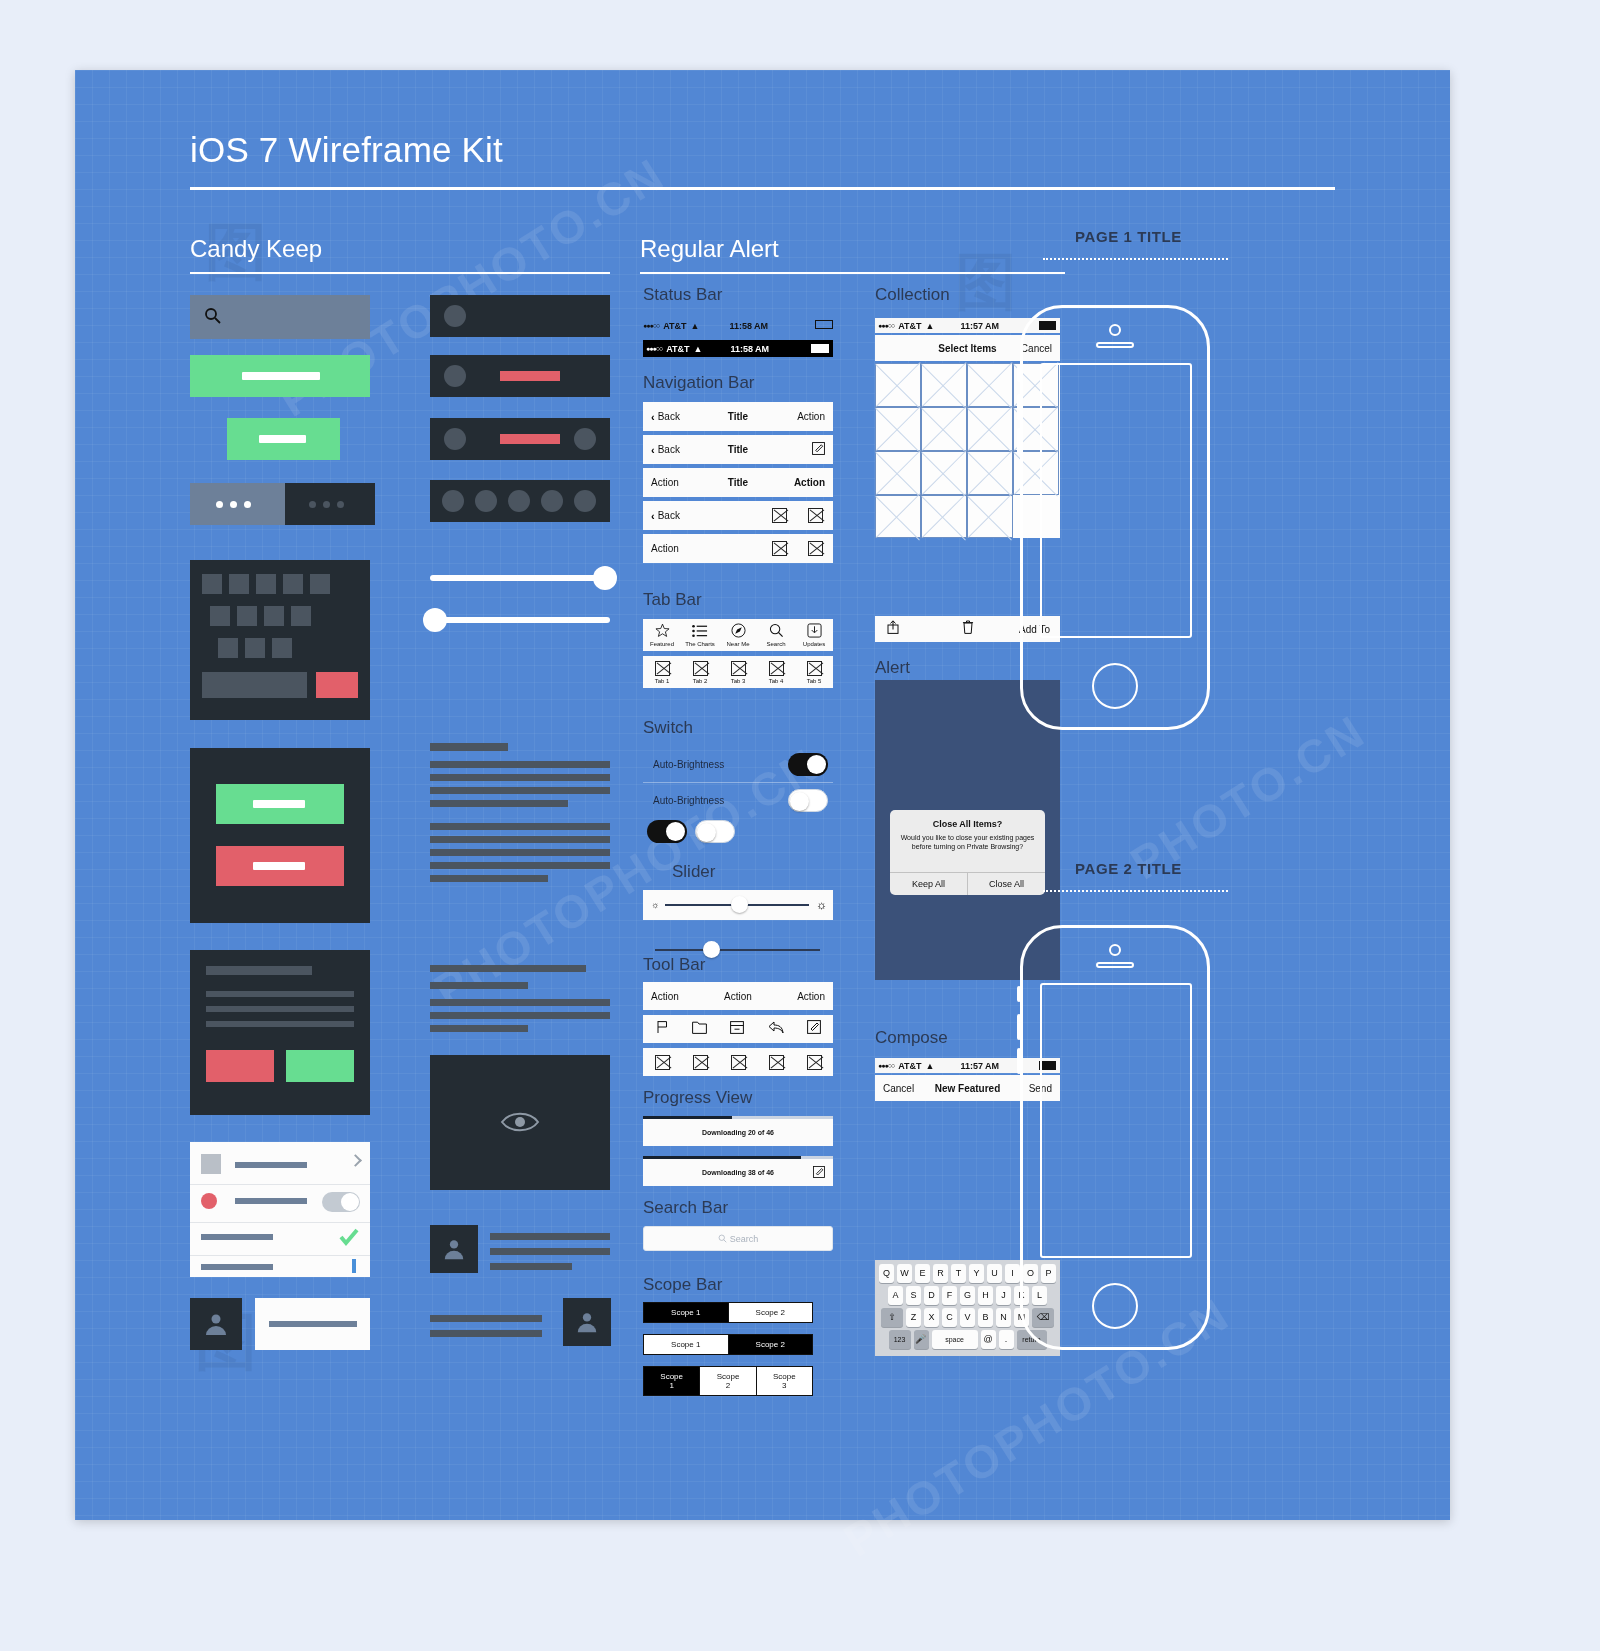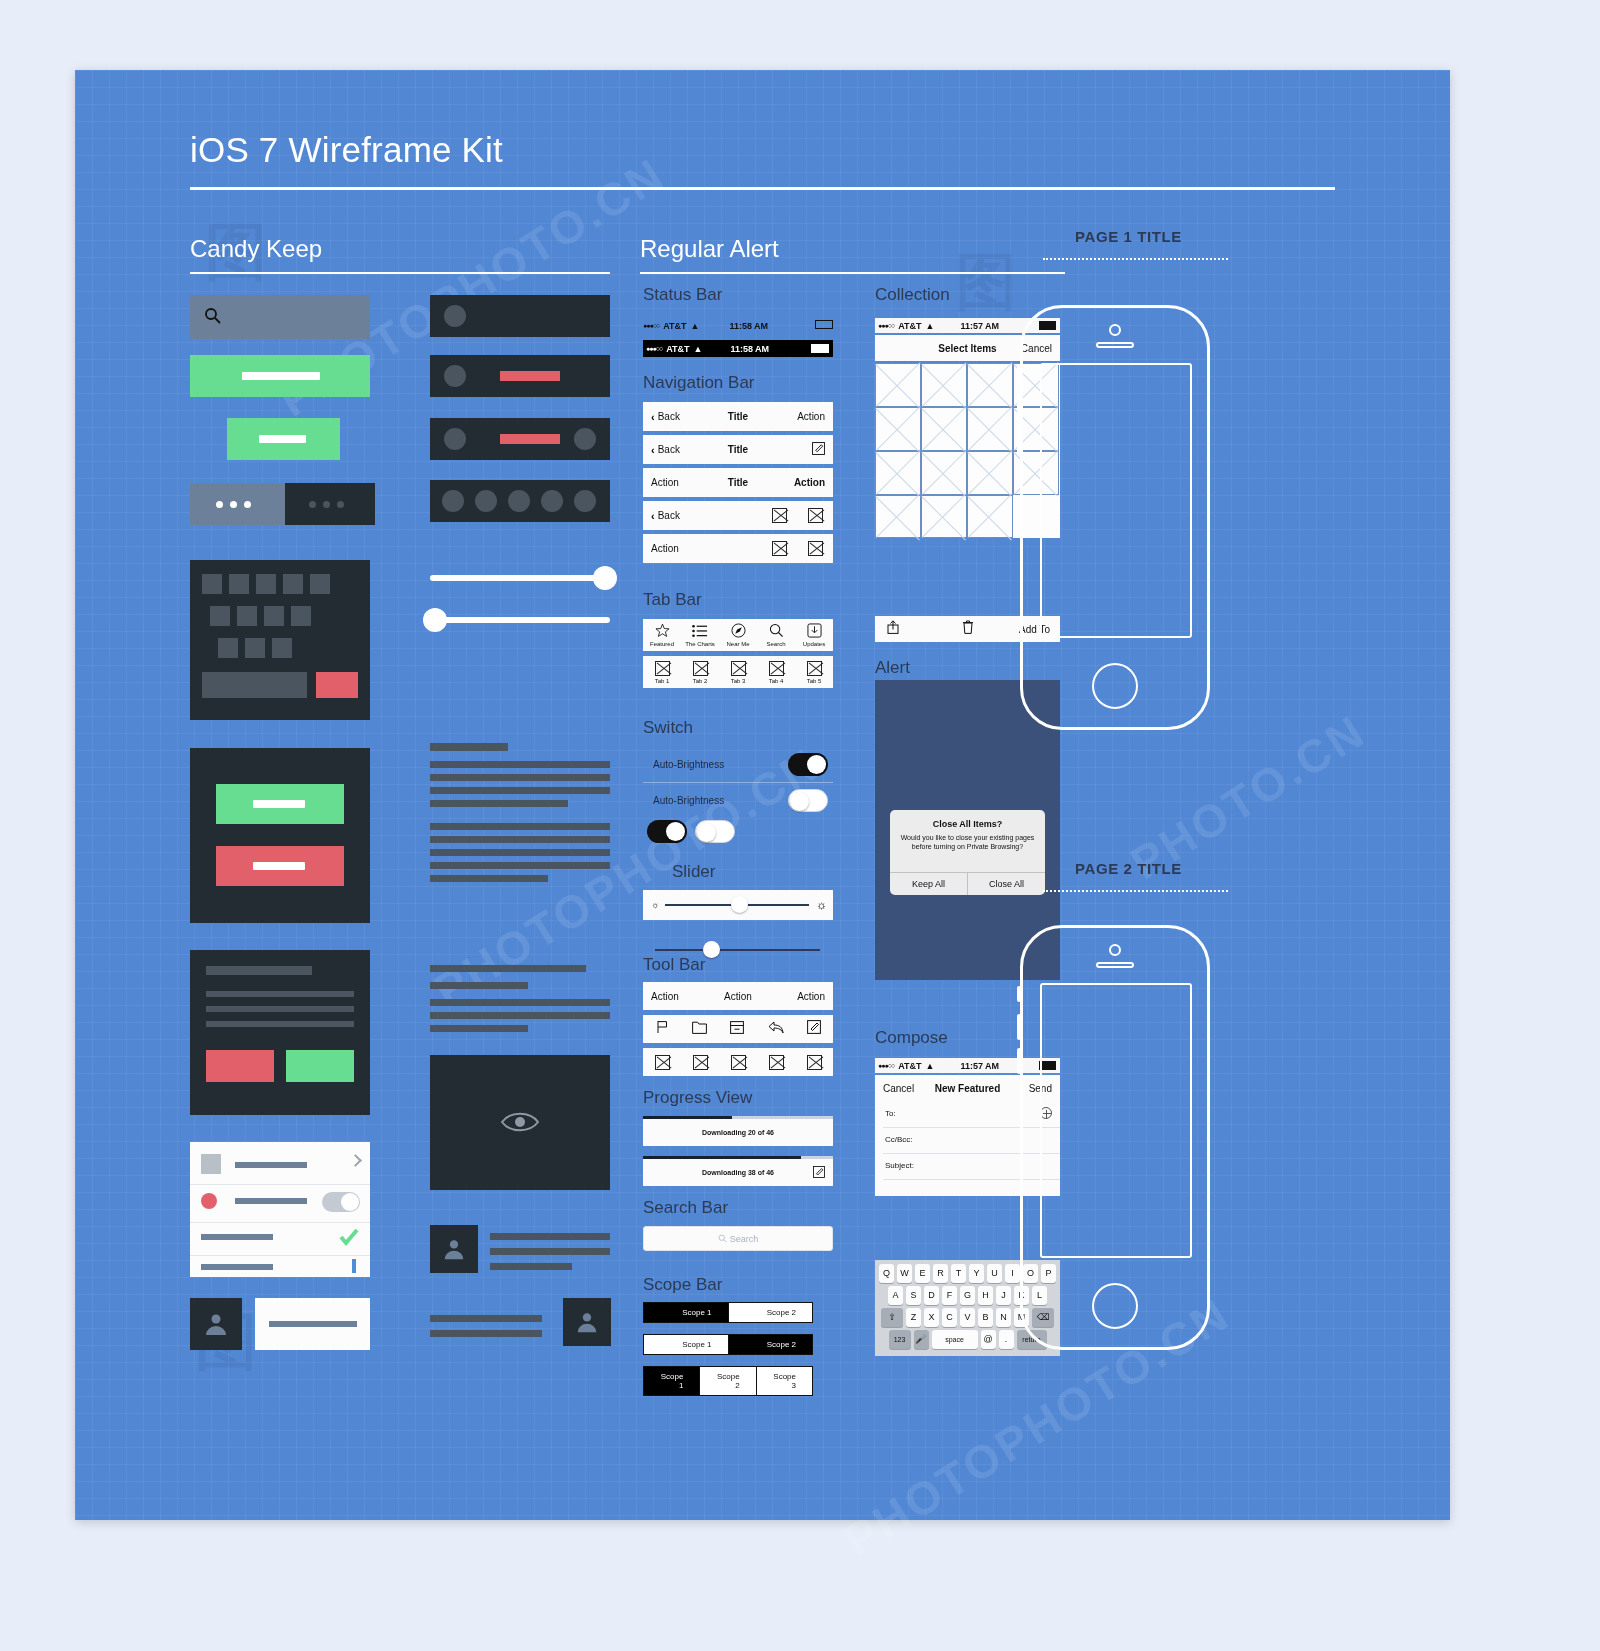--- a/index.html
+++ b/index.html
@@ -77,21 +77,21 @@
   .switch.on { background:#111; }
   .switch.off { background:#fff; border:1.5px solid #cfd8e3; }
   .switch .knob { position:absolute; top:2px; width:19px; height:19px; border-radius:50%; background:#fff; box-shadow:0 1px 2px rgba(0,0,0,.35); }
   .switch.on .knob { right:2px; }
   .switch.off .knob { left:1px; }
 
   .slider-track { position:absolute; height:2px; background:#2b3a55; }
   .slider-knob { position:absolute; width:17px; height:17px; border-radius:50%; background:#fff; box-shadow:0 1px 2px rgba(0,0,0,.3); }
 
   .scope { position:absolute; display:flex; }
-  .scope div { flex:1; text-align:right; font-size:8px; padding:5px 16px; border:1px solid #111; border-right:none; }
+  .scope div { flex:1; text-align:center; font-size:8px; padding:5px 16px; border:1px solid #111; border-right:none; }
   .scope div:last-child { border-right:1px solid #111; }
   .scope .sel { background:#000; color:#fff; }
   .scope .unsel { background:#fff; color:#111; }
 
   
   .alert-bg { position:absolute; background:#3b5179; }
   .alert-box { position:absolute; background:#ececec; border-radius:5px; overflow:hidden; }
   .alert-title { font-size:9px; font-weight:bold; text-align:center; color:#111; padding-top:9px; }
   .alert-msg { font-size:7px; text-align:center; color:#111; padding:4px 8px 8px; line-height:1.35; }
   .alert-btns { display:flex; border-top:1px solid #c2c2c2; }
@@ -623,32 +623,20 @@
     <span style="margin-left:4px;">AT&amp;T</span>
     <span style="margin-left:4px;">▲</span>
     <span style="margin-left:26px;">11:57 AM</span>
     <span style="position:absolute; right:4px; top:3px; width:17px; height:9px; background:#111;"></span>
   </div>
   <div class="wrow" style="left:800px; top:1005px; width:185px; height:26px;">
     <span class="t" style="margin-left:8px;">Cancel</span>
     <span class="t bold" style="position:absolute; left:50%; transform:translateX(-50%);">New Featured</span>
     <span class="t" style="position:absolute; right:8px;">Send</span>
   </div>
-  <div style="position:absolute; left:800px; top:1031px; width:185px; height:95px; background:#fbfbfb;">
-    <div style="position:absolute; left:10px; top:8px; font-size:8px; color:#111;">To:</div>
-    <div style="position:absolute; right:8px; top:6px; width:12px; height:12px; border:1px solid #555; border-radius:50%;">
-      <span style="position:absolute; left:5px; top:1.5px; width:1.4px; height:8px; background:#555;"></span>
-      <span style="position:absolute; left:1.5px; top:5px; width:8px; height:1.4px; background:#555;"></span>
-    </div>
-    <div style="position:absolute; left:8px; top:26px; right:0; height:1px; background:#dde2e9;"></div>
-    <div style="position:absolute; left:10px; top:34px; font-size:8px; color:#111;">Cc/Bcc:</div>
-    <div style="position:absolute; left:8px; top:52px; right:0; height:1px; background:#dde2e9;"></div>
-    <div style="position:absolute; left:10px; top:60px; font-size:8px; color:#111;">Subject:</div>
-    <div style="position:absolute; left:8px; top:78px; right:0; height:1px; background:#dde2e9;"></div>
-  </div>
 
   <div class="kb" style="left:800px; top:1190px; width:185px;">
     <div class="kbrow">
       <span class="key">Q</span>
       <span class="key">W</span>
       <span class="key">E</span>
       <span class="key">R</span>
       <span class="key">T</span>
       <span class="key">Y</span>
       <span class="key">U</span>

